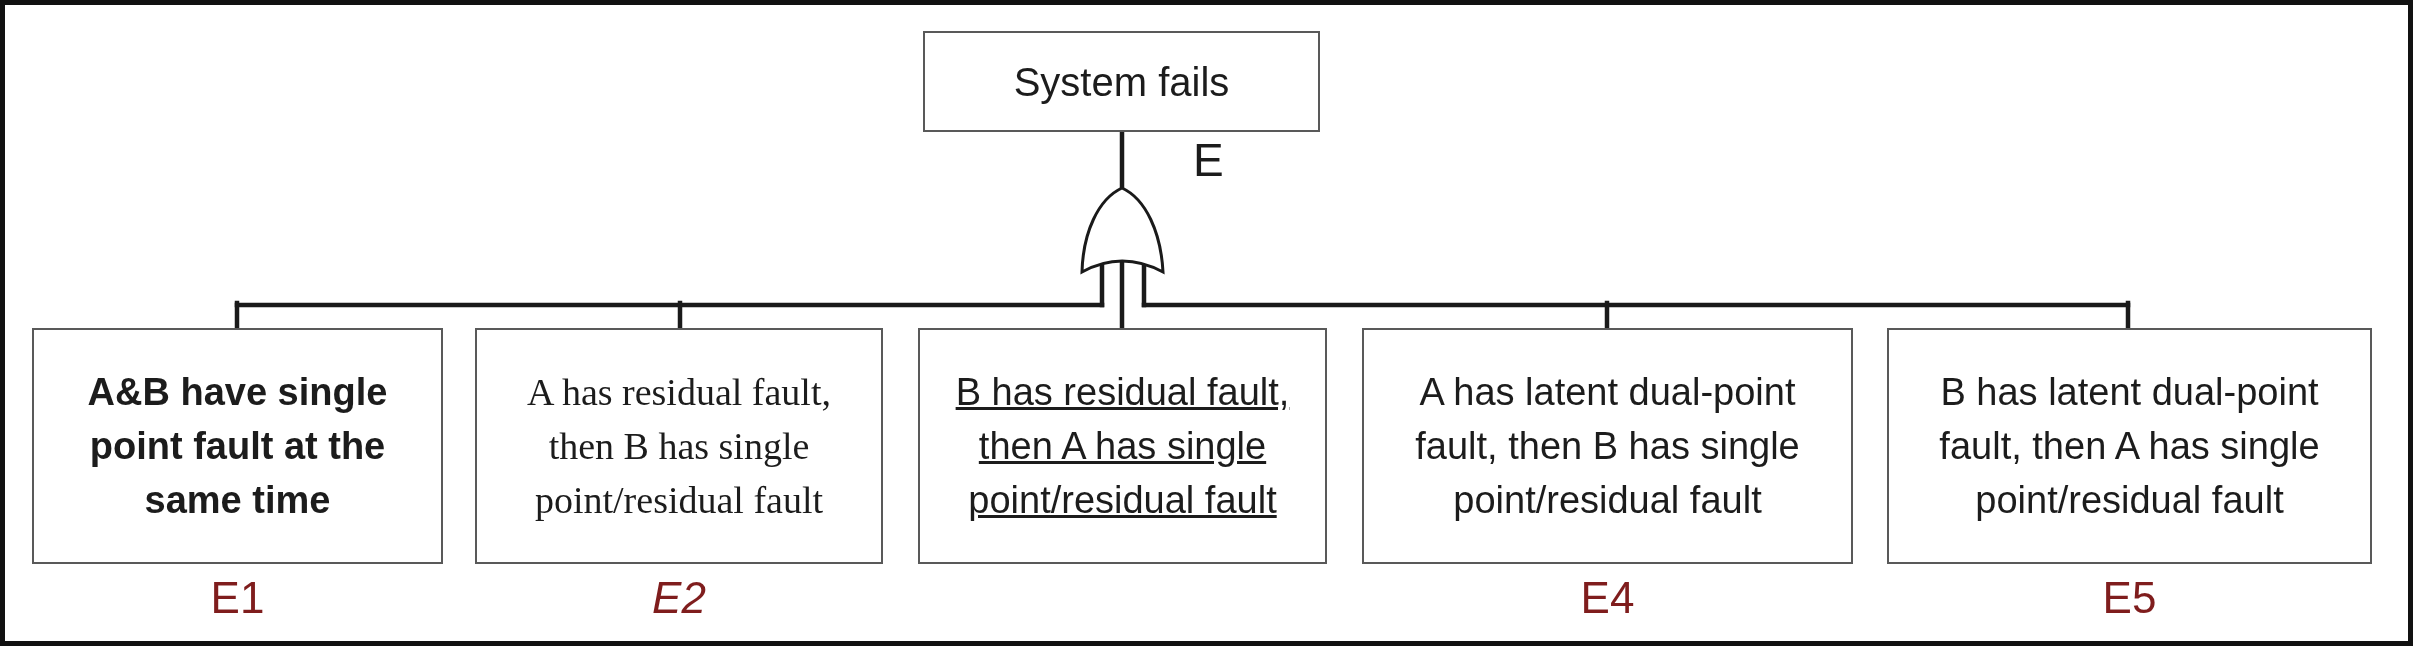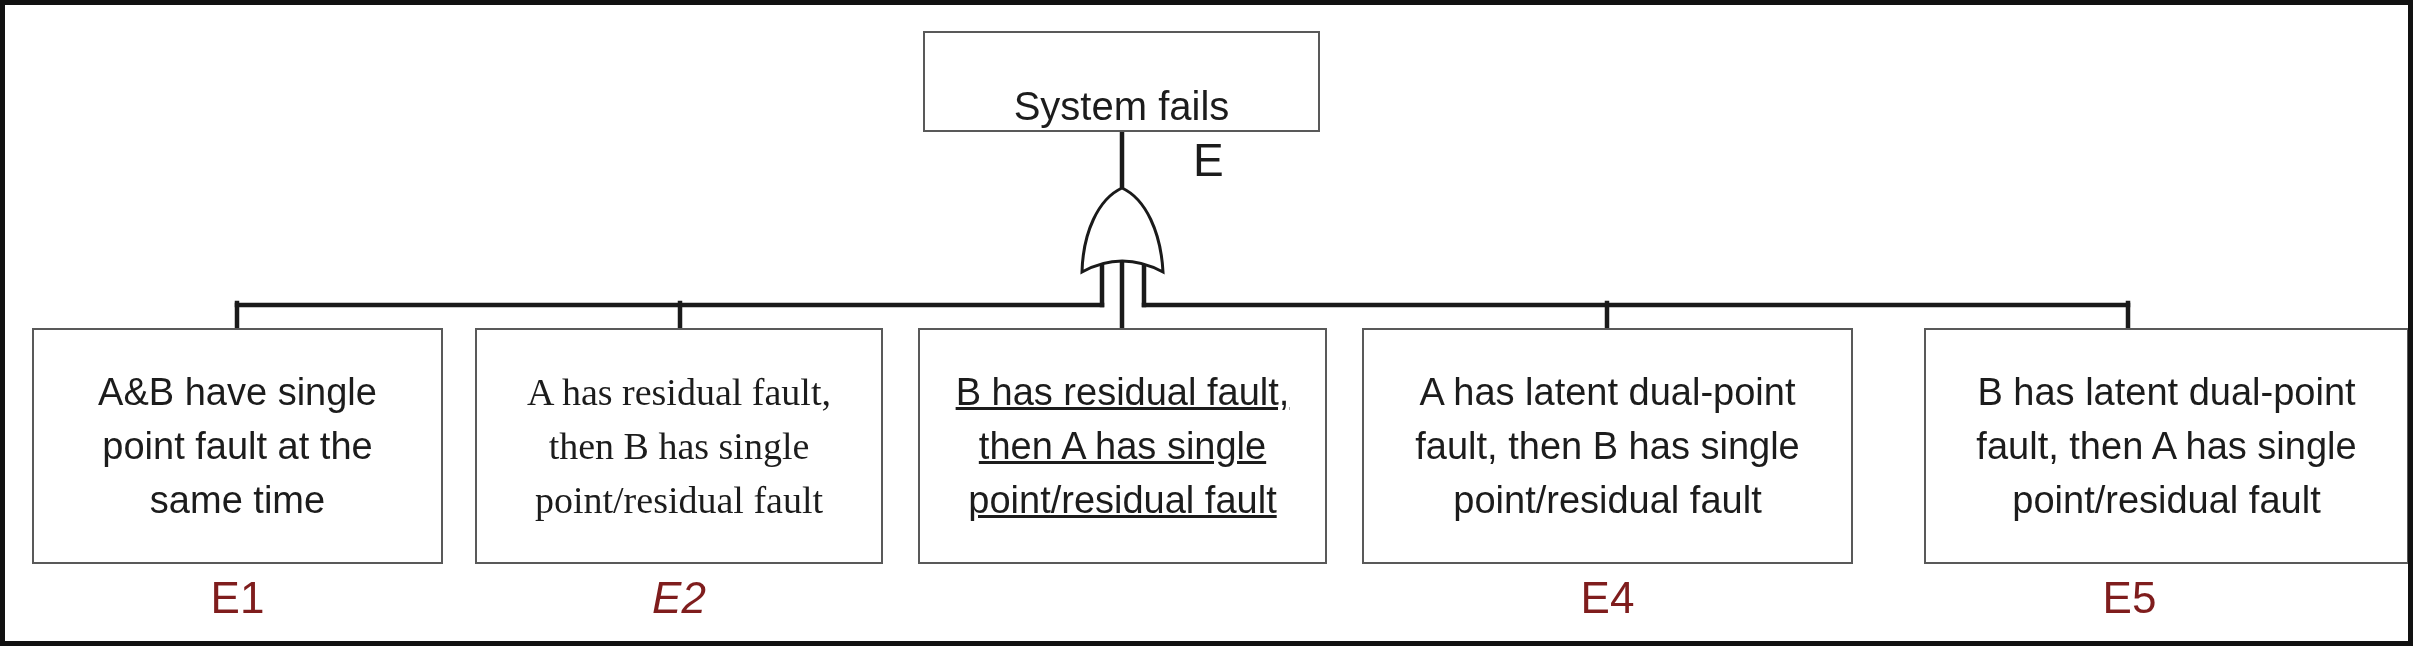--- a/index.html
+++ b/index.html
@@ -25,27 +25,27 @@
     text-align: center;
   }
   .node .txt {
     white-space: pre-line;
     font-size: 38px;
     line-height: 54px;
     color: #1c1c1c;
   }
   .top-node .txt { font-size: 40px; line-height: 48px; }
 
-  .top-node { left: 918px; top: 26px; width: 397px; height: 101px; align-items: flex-end; }
+  .top-node { left: 918px; top: 26px; width: 397px; height: 101px; }
 
-  .child-1 { left: 27px;   top: 323px; width: 411px; height: 236px; }
+  .child-1 { left: 27px;   top: 323px; width: 411px; height: 236px; font-weight: bold; }
   .child-2 { left: 470px;  top: 323px; width: 408px; height: 236px; font-family: Liberation Serif, serif; }
   .child-3 { left: 913px;  top: 323px; width: 409px; height: 236px; text-decoration: underline; }
   .child-4 { left: 1357px; top: 323px; width: 491px; height: 236px; }
-  .child-5 { left: 1882px; top: 323px; width: 485px; height: 236px; margin-left: 37px; }
+  .child-5 { left: 1882px; top: 323px; width: 485px; height: 236px; }
 
   .event-label {
     position: absolute;
     top: 565px;
     height: 56px;
     font-size: 44px;
     line-height: 56px;
     text-align: center;
     color: #7f1d1d;
   }

